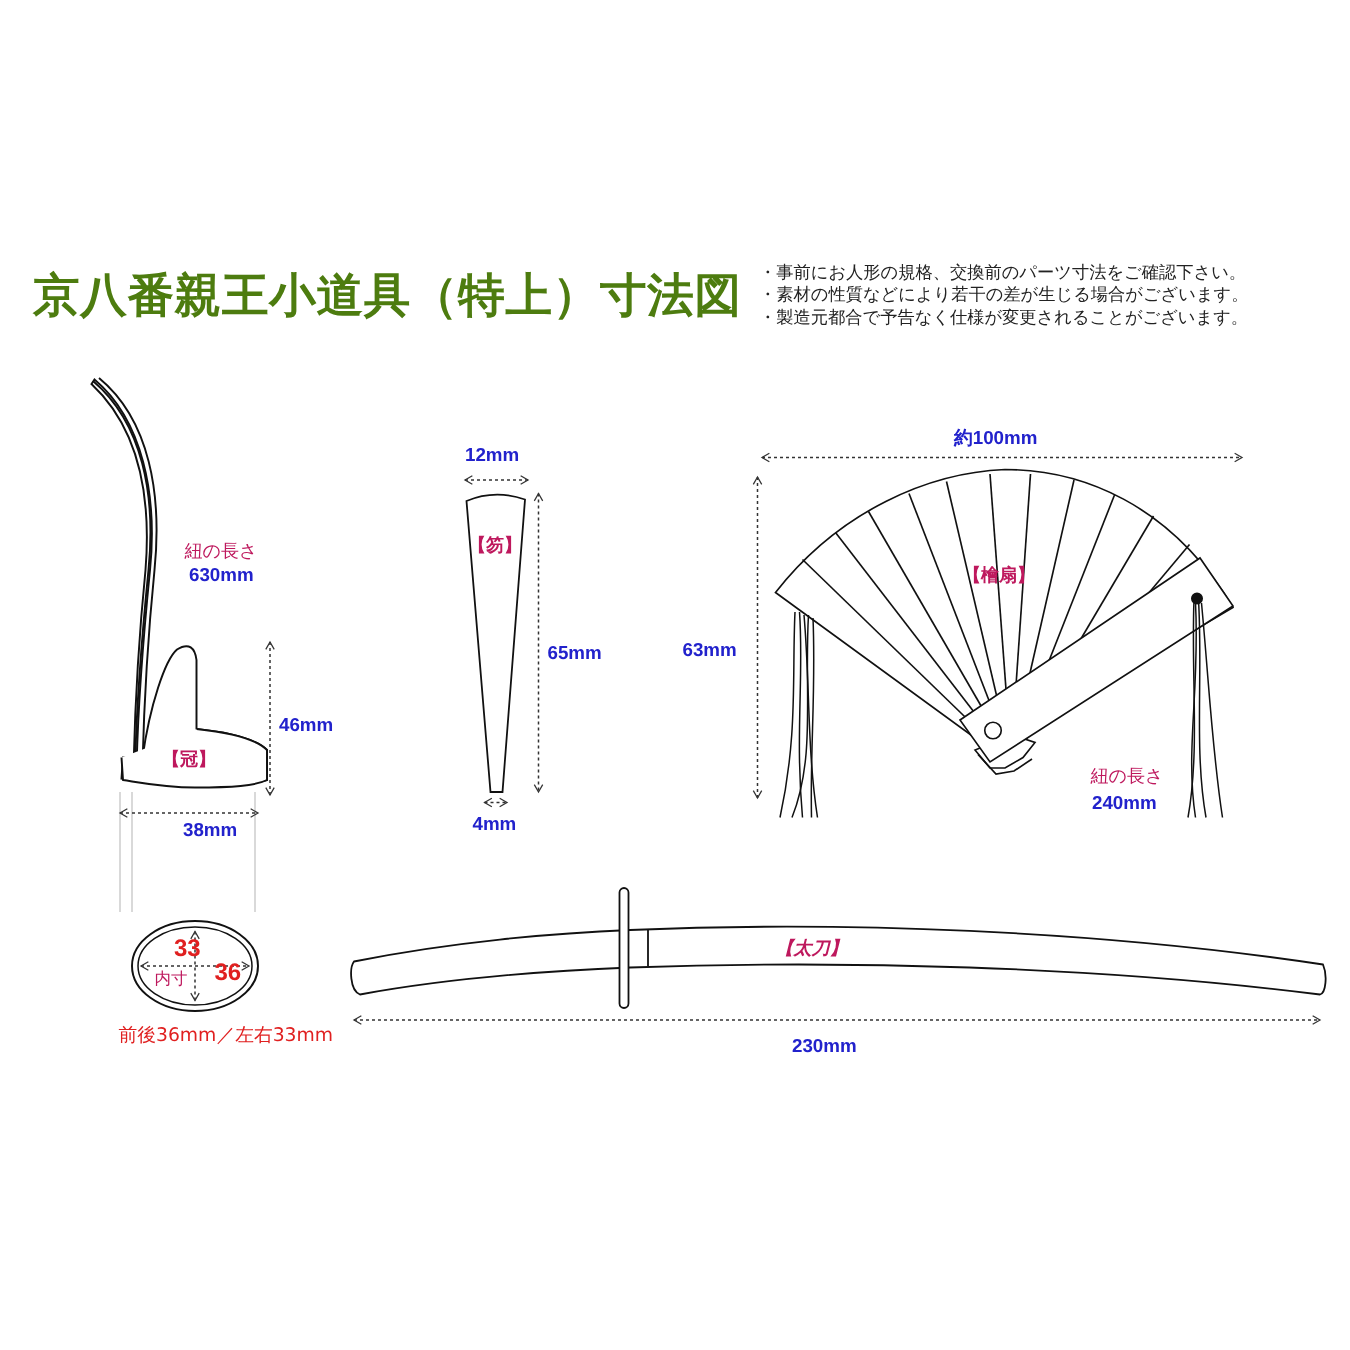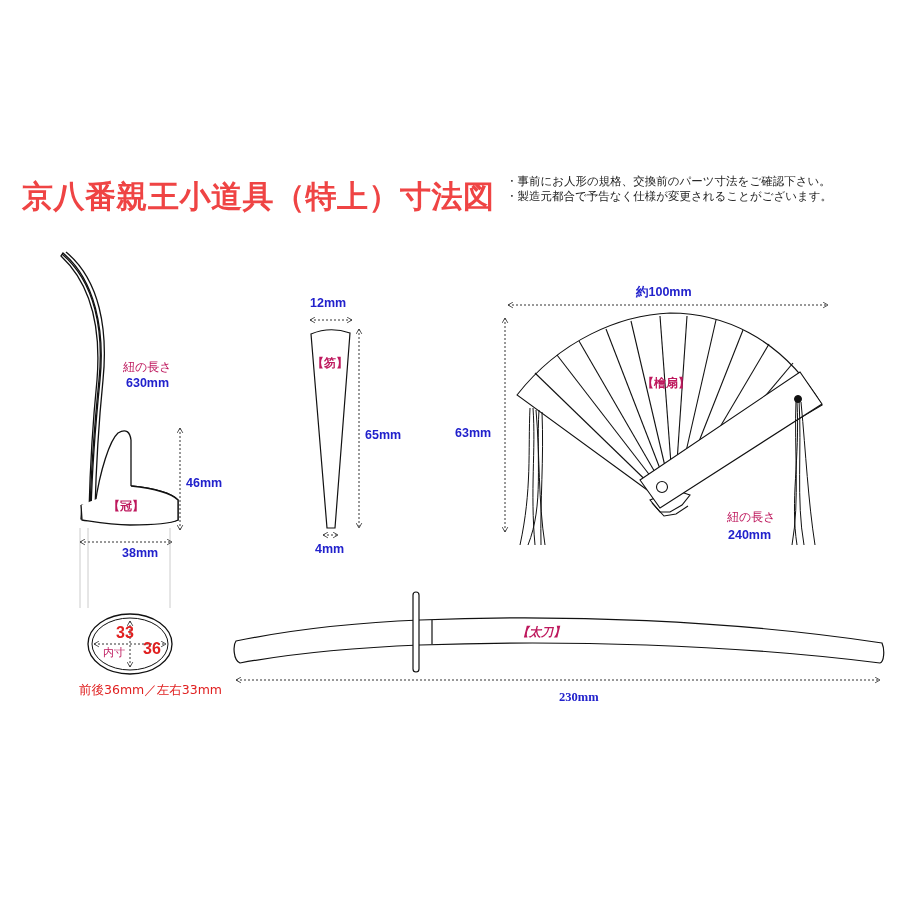--- a/index.html
+++ b/index.html
@@ -1,35 +1,36 @@
 <!DOCTYPE html>
 <html><head>
 <meta charset="utf-8">
 <style>
   html, body { margin: 0; padding: 0; background: #ffffff; }
   body { width: 900px; height: 900px; position: relative; overflow: hidden;
          font-family: "DejaVu Sans", "Liberation Sans", sans-serif; color: #111; }
   .title { position: absolute; left: 22px; top: 176px; font-size: 31px; font-weight: bold;
-           letter-spacing: 0.5px; color: #ef4444; white-space: nowrap; }
+           letter-spacing: 0.5px; color: #4d7c0f; white-space: nowrap; }
   .notes { position: absolute; left: 506px; top: 174px; font-size: 11.5px; line-height: 15px;
            color: #222; white-space: nowrap; }
   .notes div { margin: 0; }
   .lbl { position: absolute; white-space: nowrap; font-size: 12px; }
   .blue { color: #2222cc; font-weight: bold; font-family: "Liberation Sans", sans-serif; font-size: 12.5px; }
   .black { color: #be185d; font-size: 12px; }
   .red { color: #e02020; font-size: 12.5px; }
   .red-b { color: #e02020; font-weight: bold; font-size: 16px; font-family: "Liberation Sans", sans-serif; }
   svg.draw { position: absolute; left: 0; top: 0; }
 </style>
 </head>
 <body>
 
 <div class="title">京八番親王小道具（特上）寸法図</div>
 <div class="notes">
   <div>・事前にお人形の規格、交換前のパーツ寸法をご確認下さい。</div>
+  <div>・素材の性質などにより若干の差が生じる場合がございます。</div>
   <div>・製造元都合で予告なく仕様が変更されることがございます。</div>
 </div>
 
 <svg class="draw" width="900" height="900" viewBox="0 0 900 900">
   <defs>
     <marker id="arr" viewBox="0 0 10 10" refX="8" refY="5" markerWidth="7" markerHeight="7" orient="auto-start-reverse">
       <path d="M1,1 L8,5 L1,9" fill="none" stroke="#333" stroke-width="1.2"></path>
     </marker>
   </defs>
 
@@ -129,13 +130,13 @@
 <div class="lbl blue" style="left:365px; top:428px;">65mm</div>
 <div class="lbl blue" style="left:315px; top:542px;">4mm</div>
 
 <div class="lbl blue" style="left:636px; top:284px;">約100mm</div>
 <div class="lbl blue" style="left:455px; top:426px;">63mm</div>
 <div class="lbl black" style="left:642px; top:375px; font-weight:bold;">【檜扇】</div>
 <div class="lbl black" style="left:727px; top:509px;">紐の長さ</div>
 <div class="lbl blue" style="left:728px; top:528px;">240mm</div>
 
 <div class="lbl black" style="left:517px; top:624px; font-weight:bold;font-style:italic;">【太刀】</div>
-<div class="lbl blue" style="left:559px; top:690px;font-family:Liberation Serif, serif;">230mm</div>
+<div class="lbl blue" style="left:528px; top:690px;">230mm</div>
 
 </body></html>

